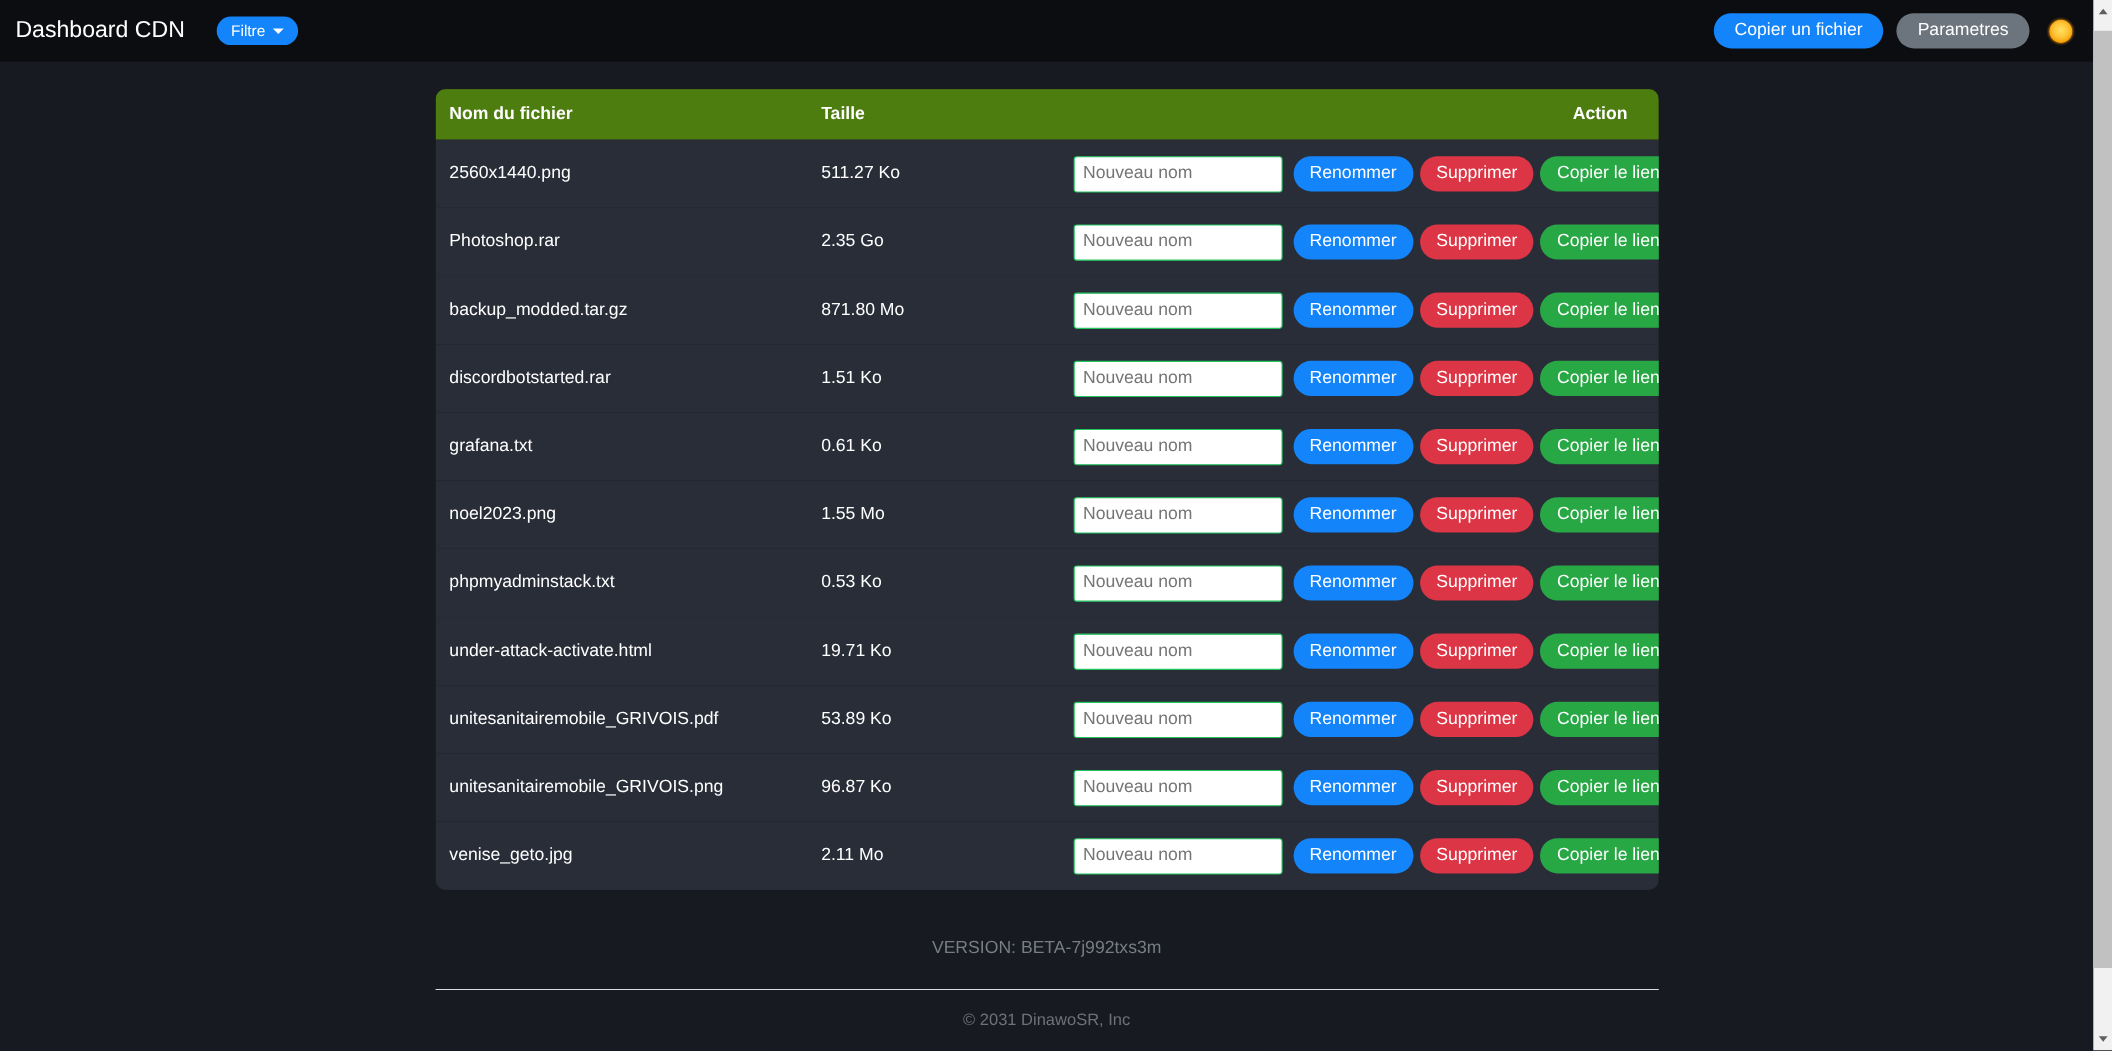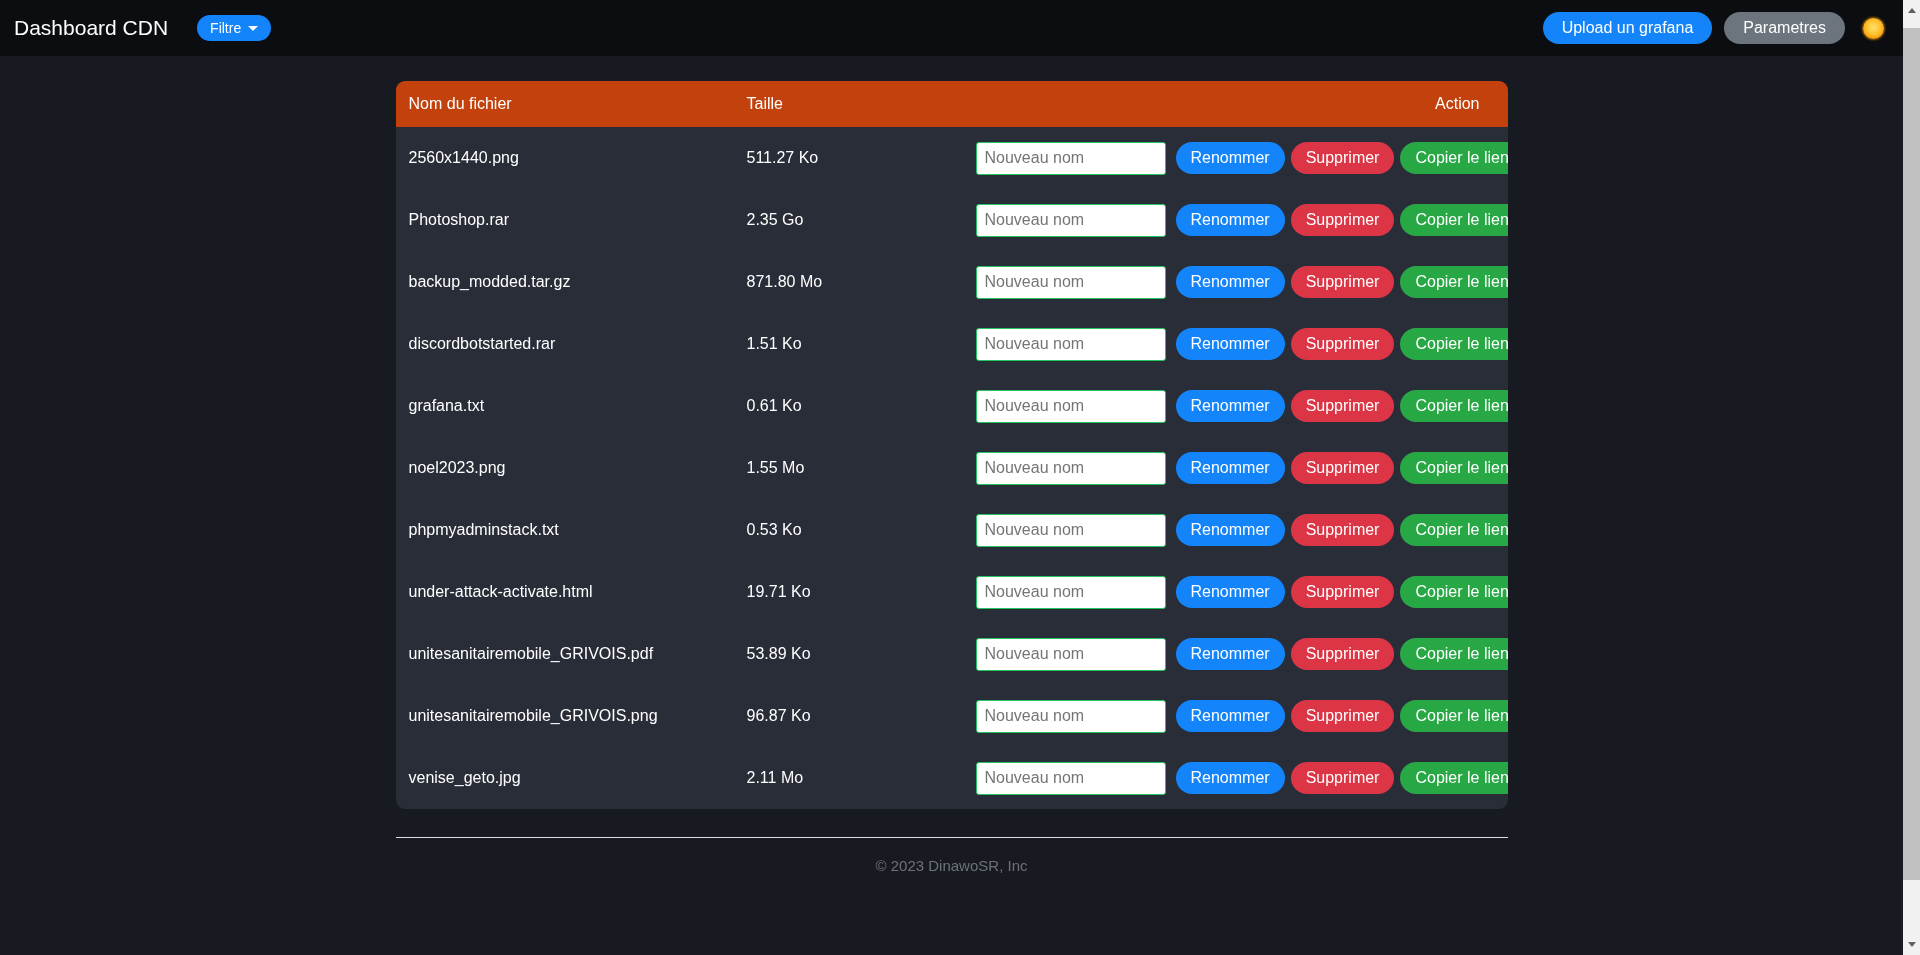--- a/index.html
+++ b/index.html
@@ -67,23 +67,23 @@
     width: 100%;
     border-radius: 9px;
     overflow: hidden;
   }
   .thead, .trow {
     display: grid;
     grid-template-columns: 338px 242px 1fr;
     align-items: center;
   }
   .thead {
-    background: #c2410c;
+    background: #4d7c0f;
     height: 46px;
-    font-weight: 400;
+    font-weight: 700;
     font-size: 16px;
   }
   .cell { padding-left: 13px; }
   .cell-action-head { text-align: right; padding-right: 28px; }
   .trow {
     background: #292d38;
     height: 62px;
     font-size: 16px;
   }
   .cell-actions {
@@ -163,21 +163,21 @@
 </head>
 <body>
 
 <nav class="navbar">
   <span class="brand">Dashboard CDN</span>
   <button class="btn btn-sm bg-primary">
     <span>Filtre</span>
     <span class="caret"></span>
   </button>
   <div class="nav-spacer"></div>
-  <button class="btn btn-md bg-primary">Upload un grafana</button>
+  <button class="btn btn-md bg-primary">Copier un fichier</button>
   <button class="btn btn-md bg-secondary">Parametres</button>
   <span class="sun" title=""></span>
 </nav>
 
 <div class="main-area">
   <div class="container">
 
     <section class="files-table">
       <div class="thead">
         <div class="cell">Nom du fichier</div>
@@ -301,22 +301,23 @@
     <div class="cell-actions">
       <input class="rename-input" type="text" placeholder="Nouveau nom" style="">
       <button class="btn btn-row bg-primary">Renommer</button>
       <button class="btn btn-row bg-danger">Supprimer</button>
       <button class="btn btn-row bg-success">Copier le lien</button>
     </div>
   </div>
 </div>
     </section>
 
+    <div class="version">VERSION: BETA-7j992txs3m</div>
     <hr class="footer-hr">
-    <div class="copyright">© 2023 DinawoSR, Inc</div>
+    <div class="copyright">© 2031 DinawoSR, Inc</div>
 
   </div>
 </div>
 
 <div class="scrollbar">
   <div class="scroll-arrow up">
       <span class="tri-up"></span>
     </div>
   <div class="scroll-thumb"></div>
   <div class="scroll-arrow down">

